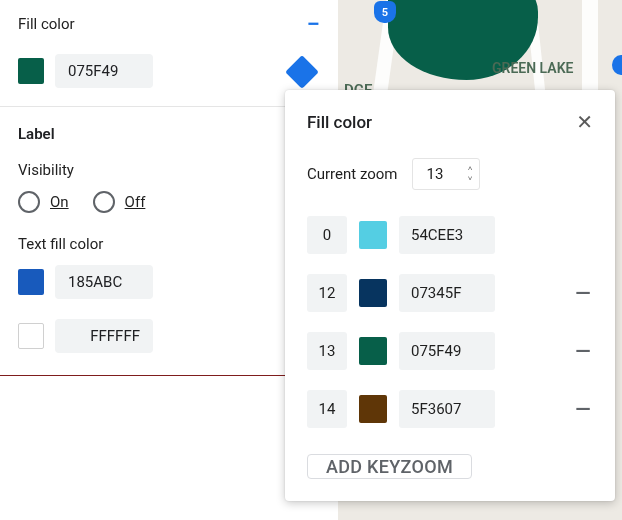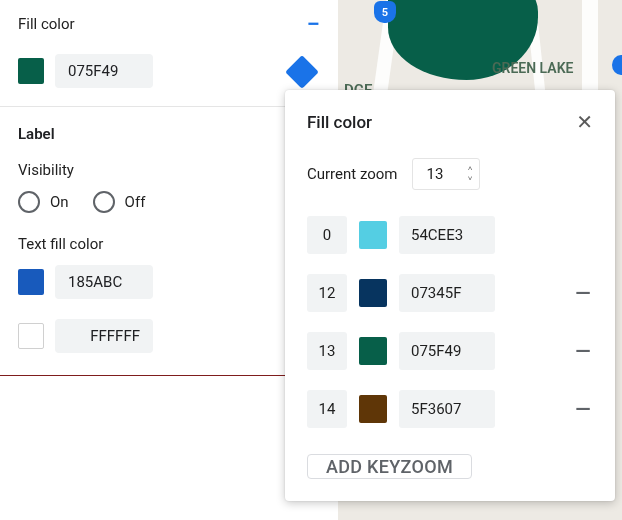--- a/index.html
+++ b/index.html
@@ -84,20 +84,21 @@
   .prop-label {
     font-size: 15px;
     color: #222;
     margin-bottom: 12px;
   }
   .radio-row {
     display: flex;
     align-items: center;
     gap: 4px;
     margin-bottom: 22px;
+    text-decoration: underline;
   }
   .radio {
     width: 22px; height: 22px;
     border: 2px solid #5f6368;
     border-radius: 50%;
     margin-right: 6px;
     flex-shrink: 0;
   }
   .radio-label {
     font-size: 15px;

